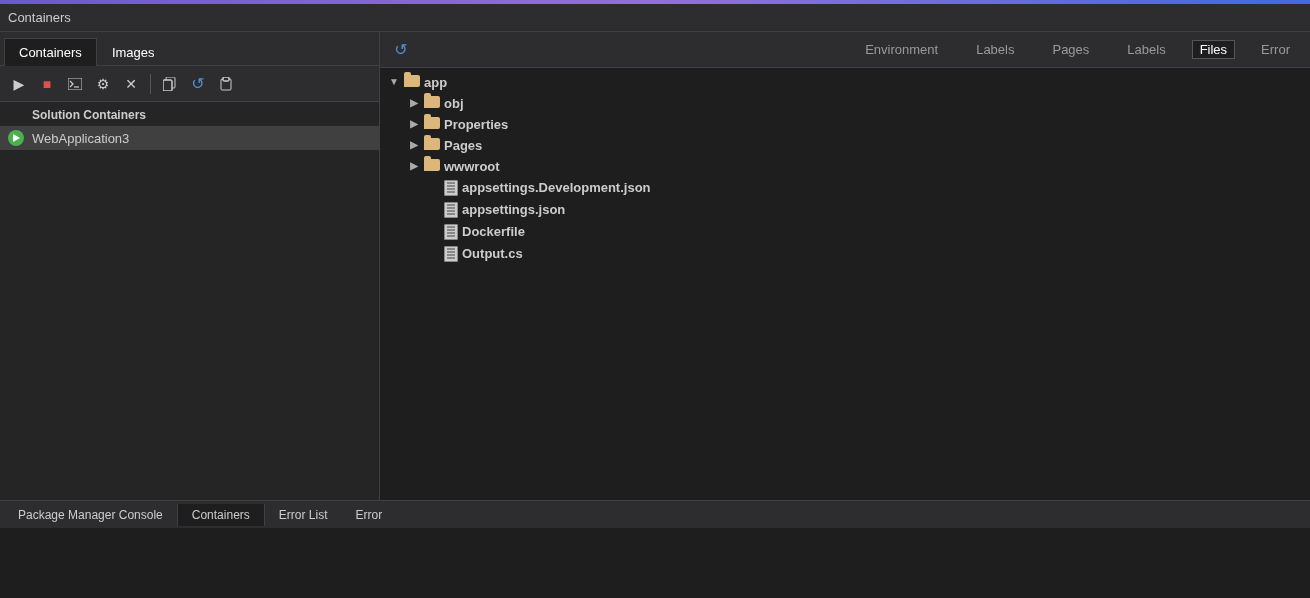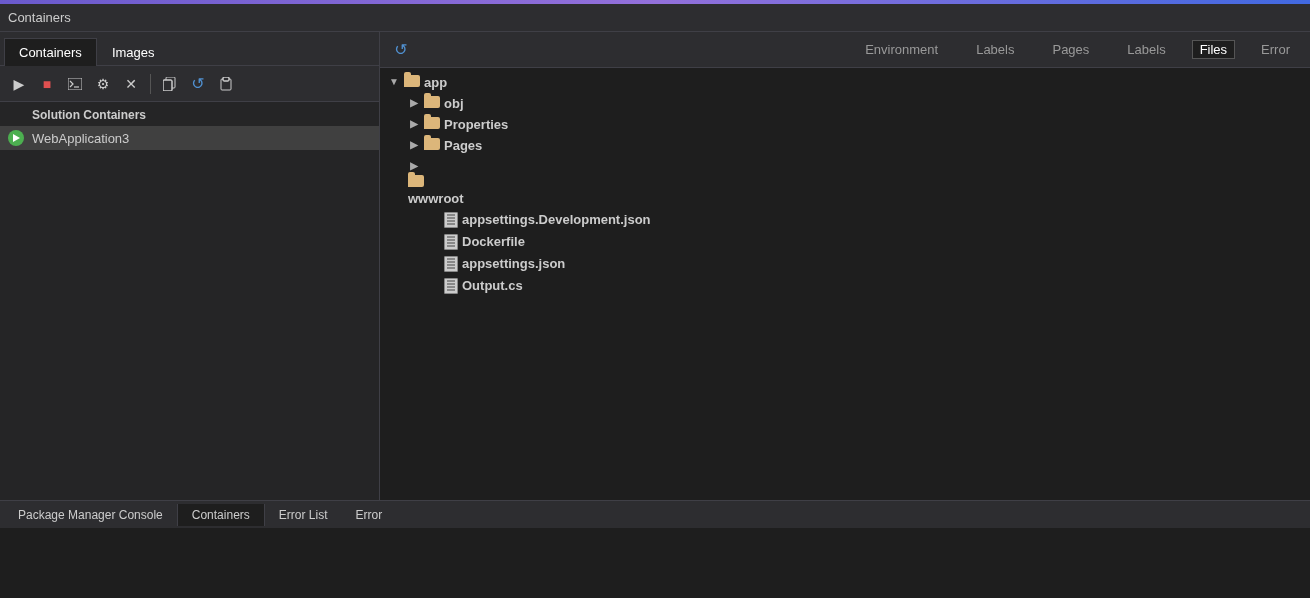--- a/index.html
+++ b/index.html
@@ -378,42 +378,42 @@
         <div class="folder-icon"></div>
         <span class="tree-label">Properties</span>
       </div>
 
       <div class="tree-item" style="padding-left: 28px;">
         <div class="chevron right"></div>
         <div class="folder-icon"></div>
         <span class="tree-label">Pages</span>
       </div>
 
-      <div class="tree-item" style="padding-left: 28px; flex-direction: column;">
+      <div class="tree-item" style="padding-left: 28px;">
         <div class="chevron right"></div>
         <div class="folder-icon"></div>
         <span class="tree-label">wwwroot</span>
       </div>
 
       <div class="tree-item" style="padding-left: 48px;">
         <div class="chevron empty"></div>
         <div class="file-icon"></div>
         <span class="tree-label">appsettings.Development.json</span>
       </div>
 
       <div class="tree-item" style="padding-left: 48px;">
         <div class="chevron empty"></div>
         <div class="file-icon"></div>
-        <span class="tree-label">Dockerfile</span>
+        <span class="tree-label">appsettings.json</span>
       </div>
 
       <div class="tree-item" style="padding-left: 48px;">
         <div class="chevron empty"></div>
         <div class="file-icon"></div>
-        <span class="tree-label">appsettings.json</span>
+        <span class="tree-label">Dockerfile</span>
       </div>
 
       <div class="tree-item" style="padding-left: 48px;">
         <div class="chevron empty"></div>
         <div class="file-icon"></div>
         <span class="tree-label">Output.cs</span>
       </div>
 
     </div>
   </div>

